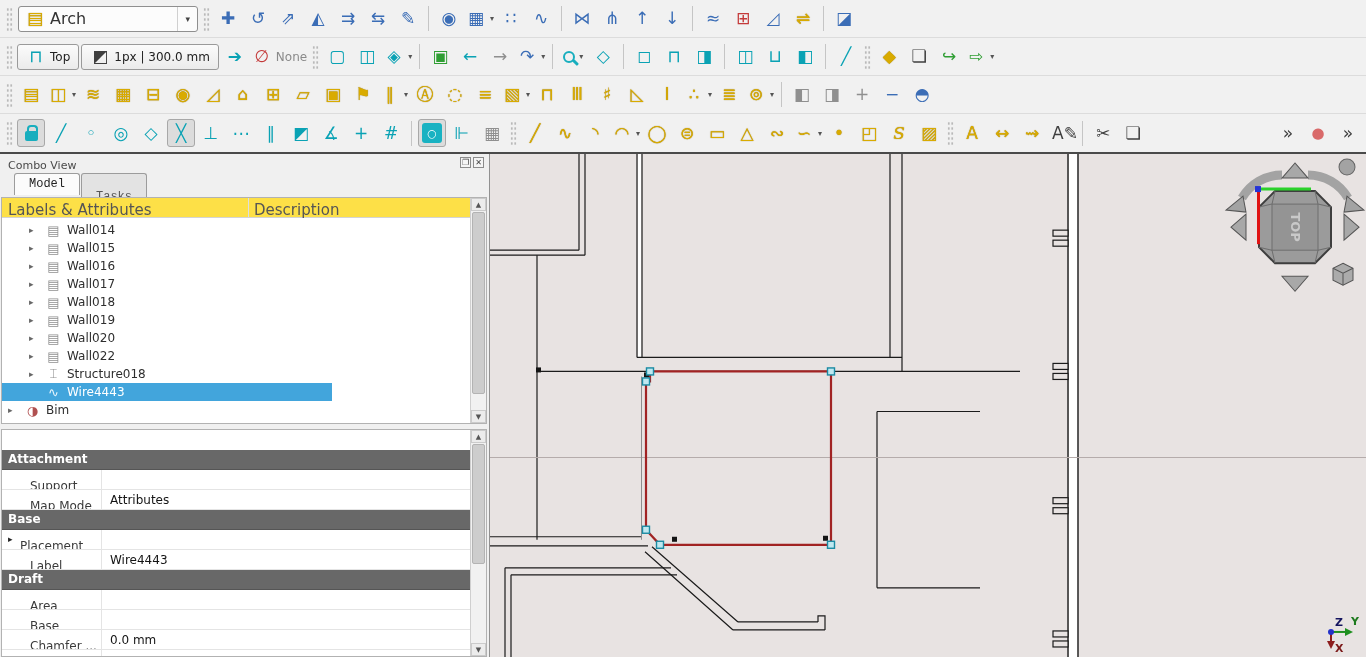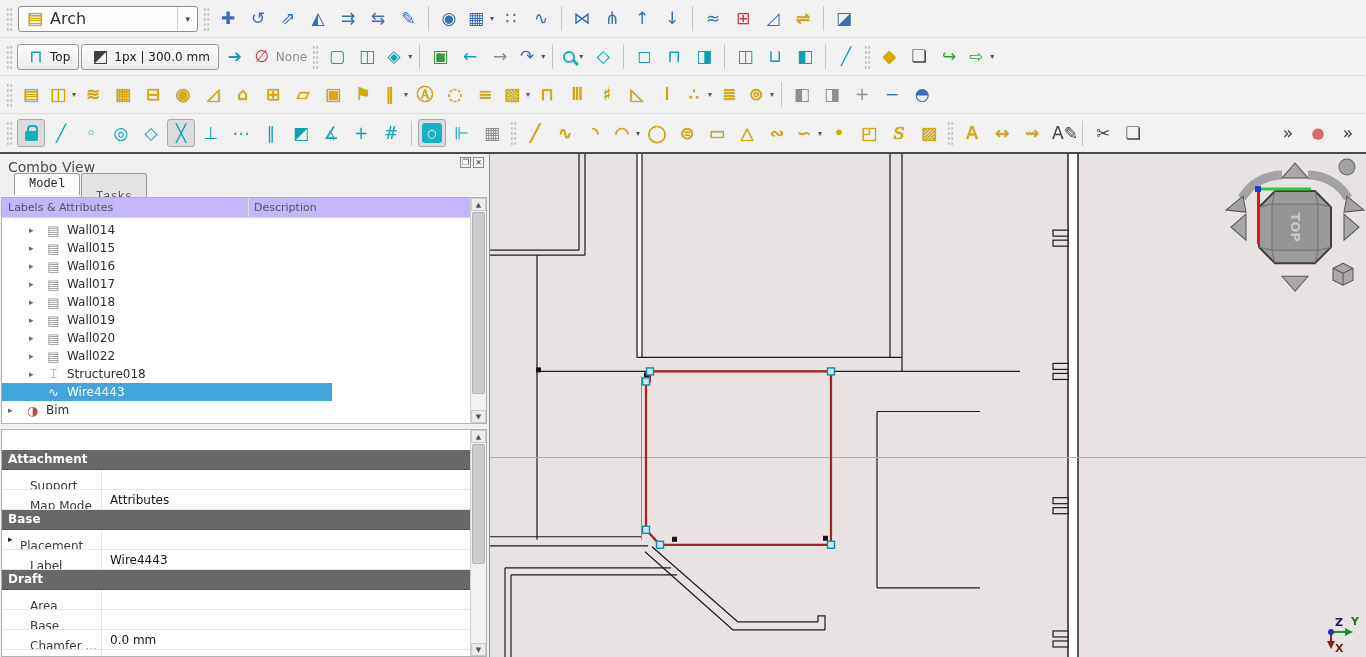--- a/index.html
+++ b/index.html
@@ -43,34 +43,34 @@
   .wblabel { flex:1; font-size:16px; color:#333; margin-left:5px; }
   .wbarrow { font-size:9px; color:#444; padding:0 7px; border-left:1px solid #d0d0d0; align-self:stretch; display:flex; align-items:center; }
 
   
   #main { display:flex; height:503px; }
   #left-panel { width:490px; position:relative; background:#f0f0f0; border-right:1px solid #919191; flex:none; }
   #viewport { flex:1; position:relative; background:#e8e3e2; }
   #viewport svg { display:block; width:100%; height:100%; }
 
   
-  .cv-title { position:absolute; top:5px; left:8px; font-size:14px; color:#4a4a4a; }
+  .cv-title { position:absolute; top:5px; left:8px; font-size:11px; color:#4a4a4a; }
   .cv-btn { position:absolute; top:3px; width:11px; height:11px; border:1px solid #8c8c8c; background:#f5f5f5;
             font-size:8px; line-height:9px; text-align:center; color:#444; }
   .cv-float { right:18px; } .cv-close { right:5px; }
   .tabs { position:absolute; top:19px; left:14px; height:24px; display:flex; align-items:flex-start;font-family:Liberation Mono, monospace; }
   .tab { font-size:12px; padding:3px 14px 4px 14px; border:1px solid #9c9c9c; border-bottom:none;
          border-radius:3px 3px 0 0; color:#222; }
   .tab.active { background:#fbfbfb; position:relative; z-index:2; }
   .tab.inactive { background:#e3e3e3; color:#555; margin-left:1px; padding-top:16px; }
 
   .tree-wrap { position:absolute; top:43px; left:1px; right:2px; height:227px; background:#fff;
                border:1px solid #b2b2b2; overflow:hidden; }
-  .tree-head { height:20px; border-bottom:1px solid #d4d4d4; background:#c4b5fd; position:relative;
-               font-size:11px; color:#555; }
+  .tree-head { height:20px; border-bottom:1px solid #d4d4d4; background:#fde047; position:relative;
+               font-size:15px; color:#555; }
   .tree-head .c1 { position:absolute; left:6px; top:3px; }
   .tree-head .c2 { position:absolute; left:252px; top:3px; }
   .tree-head .cdiv { position:absolute; left:246px; top:0; bottom:0; border-left:1px solid #dedede; }
   #tree-rows { position:absolute; top:20px; left:0; right:16px; bottom:0; padding-top:3px; }
   .trow { height:18px; display:flex; align-items:center; font-size:12px; color:#2e2e2e; }
   .trow.sel { background:linear-gradient(to right,#42a5dc 0 330px,transparent 330px); color:#fff; }
   .texp { width:12px; font-size:9px; color:#676767; flex:none; }
   .trow.sel .texp { color:#eaf6fd; }
   .ticon { width:17px; font-size:13px; text-align:center; flex:none; margin-left:4px; }
   .tlabel { margin-left:5px; white-space:nowrap; }

